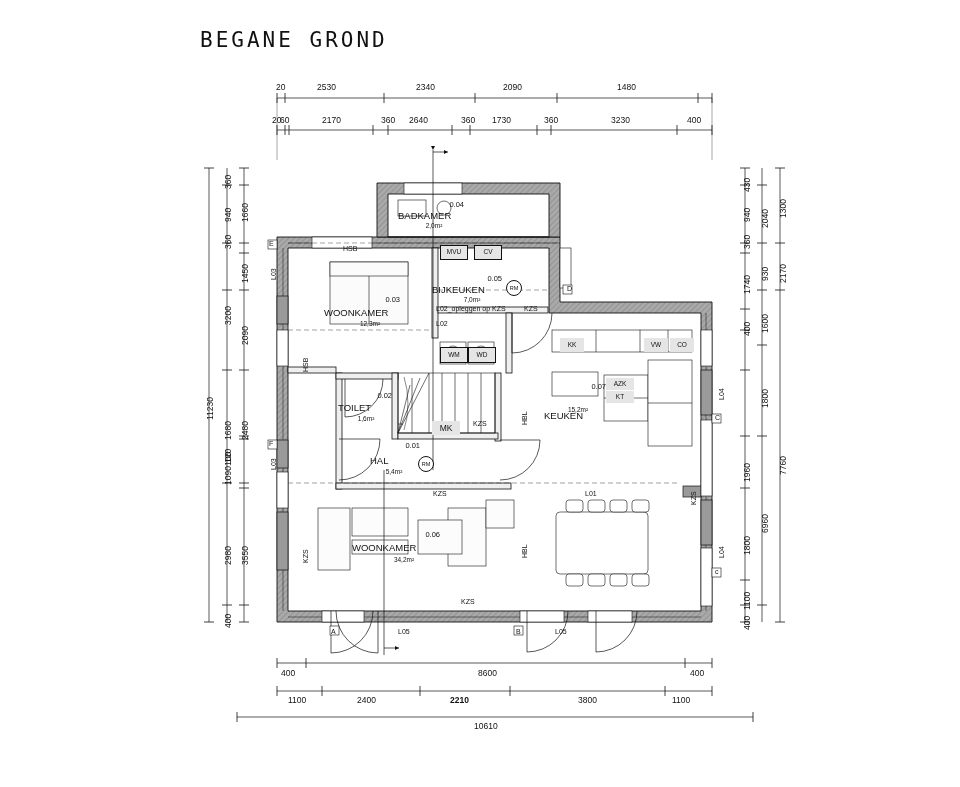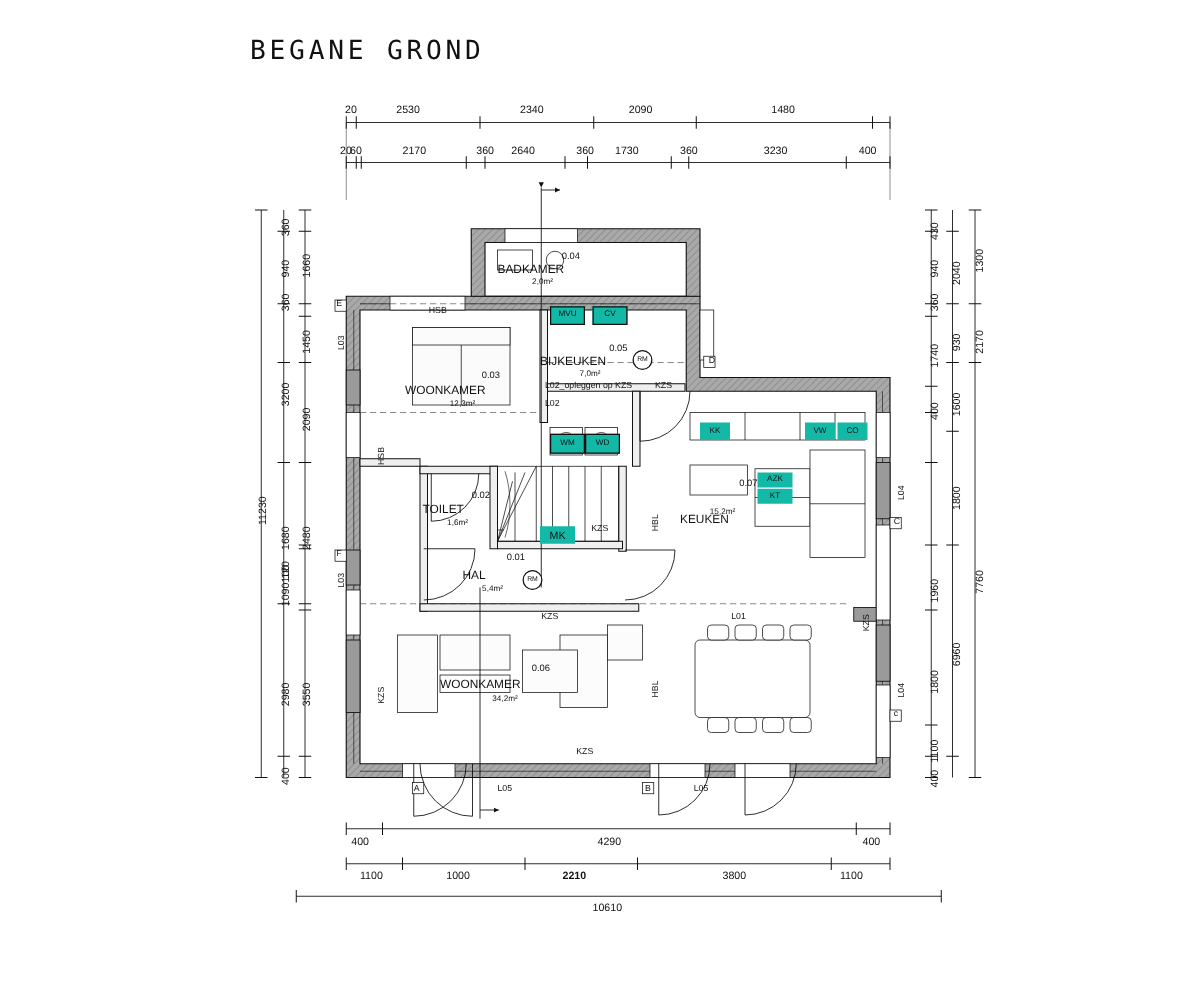--- a/index.html
+++ b/index.html
@@ -72,21 +72,21 @@
     text-align: center;
   }
   .tagbox {
     position: absolute;
     border: 0.8px solid #111;
     font-size: 6.5px;
     line-height: 1;
     display: flex;
     align-items: center;
     justify-content: center;
-    background: #14b8a6;
+    background: #e5e5e5;
     color: #111;
   }
   .circ {
     position: absolute;
     border: 0.8px solid #111;
     border-radius: 50%;
     font-size: 5.5px;
     display: flex;
     align-items: center;
     justify-content: center;
@@ -397,25 +397,25 @@
 <div class="dim" style="left:322px; top:115px;">2170</div>
 <div class="dim" style="left:381px; top:115px;">360</div>
 <div class="dim" style="left:409px; top:115px;">2640</div>
 <div class="dim" style="left:461px; top:115px;">360</div>
 <div class="dim" style="left:492px; top:115px;">1730</div>
 <div class="dim" style="left:544px; top:115px;">360</div>
 <div class="dim" style="left:611px; top:115px;text-align:right;">3230</div>
 <div class="dim" style="left:687px; top:115px;">400</div>
 
 <div class="dim" style="left:281px; top:668px;">400</div>
-<div class="dim" style="left:478px; top:668px;">4290</div>
+<div class="dim" style="left:478px; top:668px;">8600</div>
 <div class="dim" style="left:690px; top:668px;">400</div>
 
 <div class="dim" style="left:288px; top:695px;">1100</div>
-<div class="dim" style="left:357px; top:695px;">1000</div>
+<div class="dim" style="left:357px; top:695px;">2400</div>
 <div class="dim" style="left:450px; top:695px;font-weight:bold;">2210</div>
 <div class="dim" style="left:578px; top:695px;">3800</div>
 <div class="dim" style="left:672px; top:695px;">1100</div>
 
 <div class="dim" style="left:474px; top:721px;">10610</div>
 
 <div class="dim vert" style="left:240px; top:222px;">1660</div>
 <div class="dim vert" style="left:240px; top:283px;">1450</div>
 <div class="dim vert" style="left:240px; top:345px;">2090</div>
 <div class="dim vert" style="left:240px; top:440px;">2480</div>

